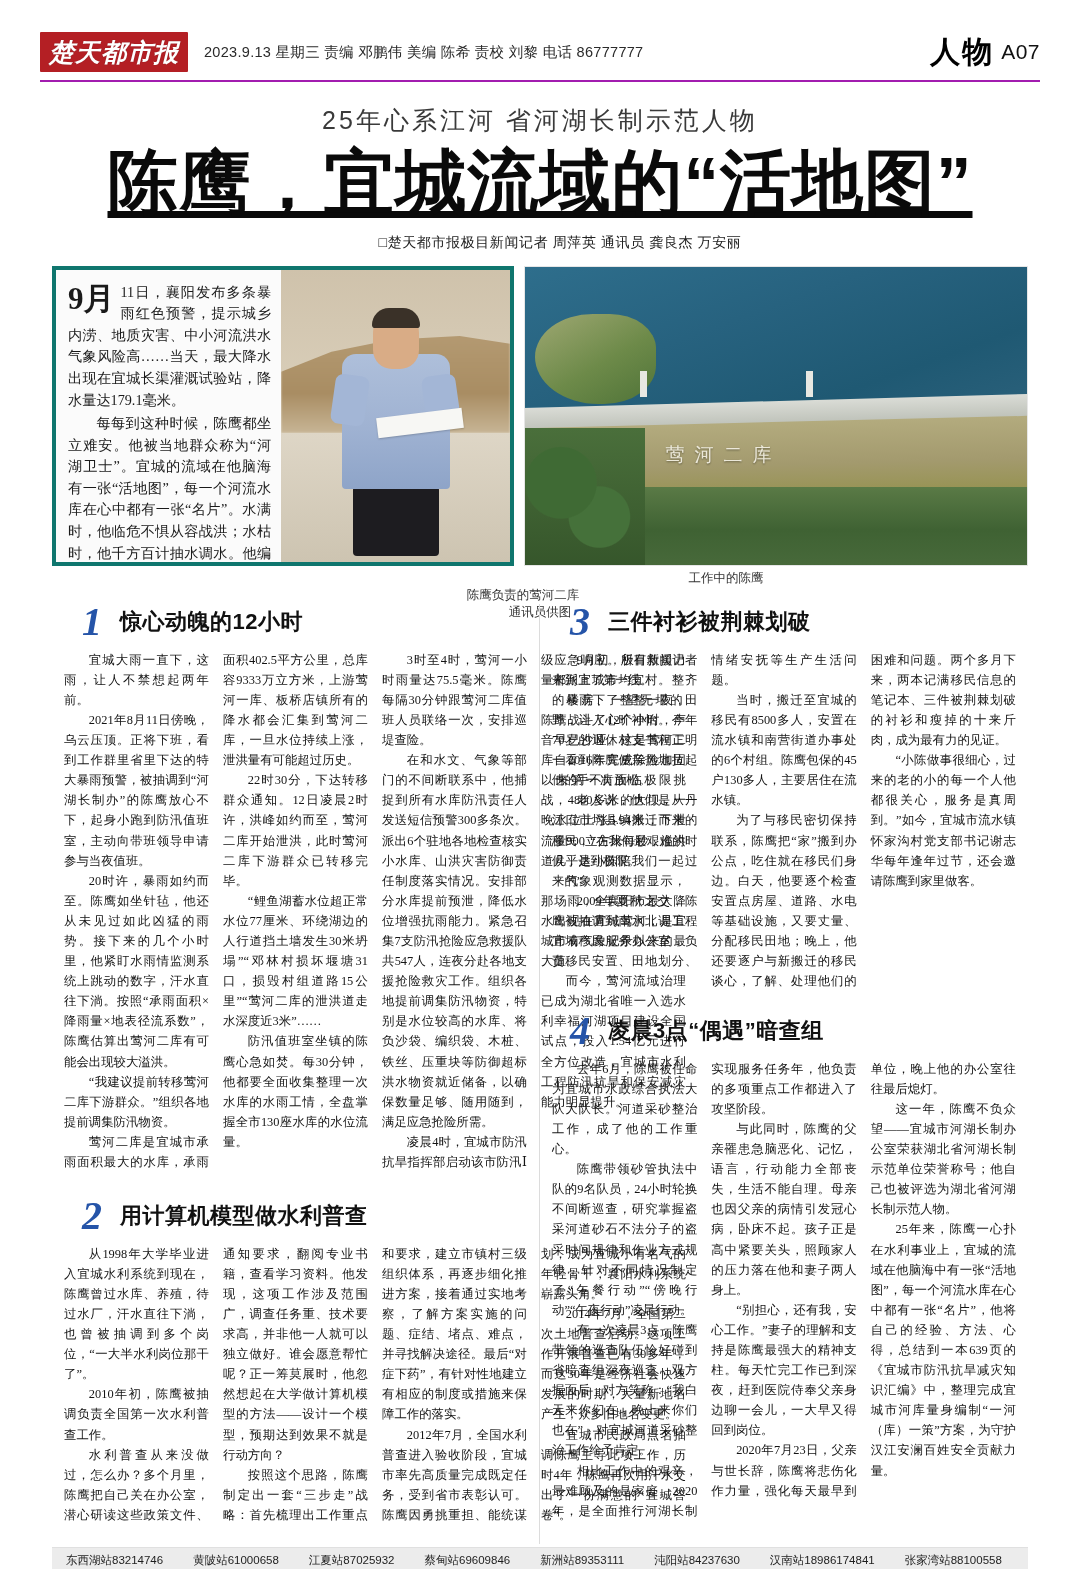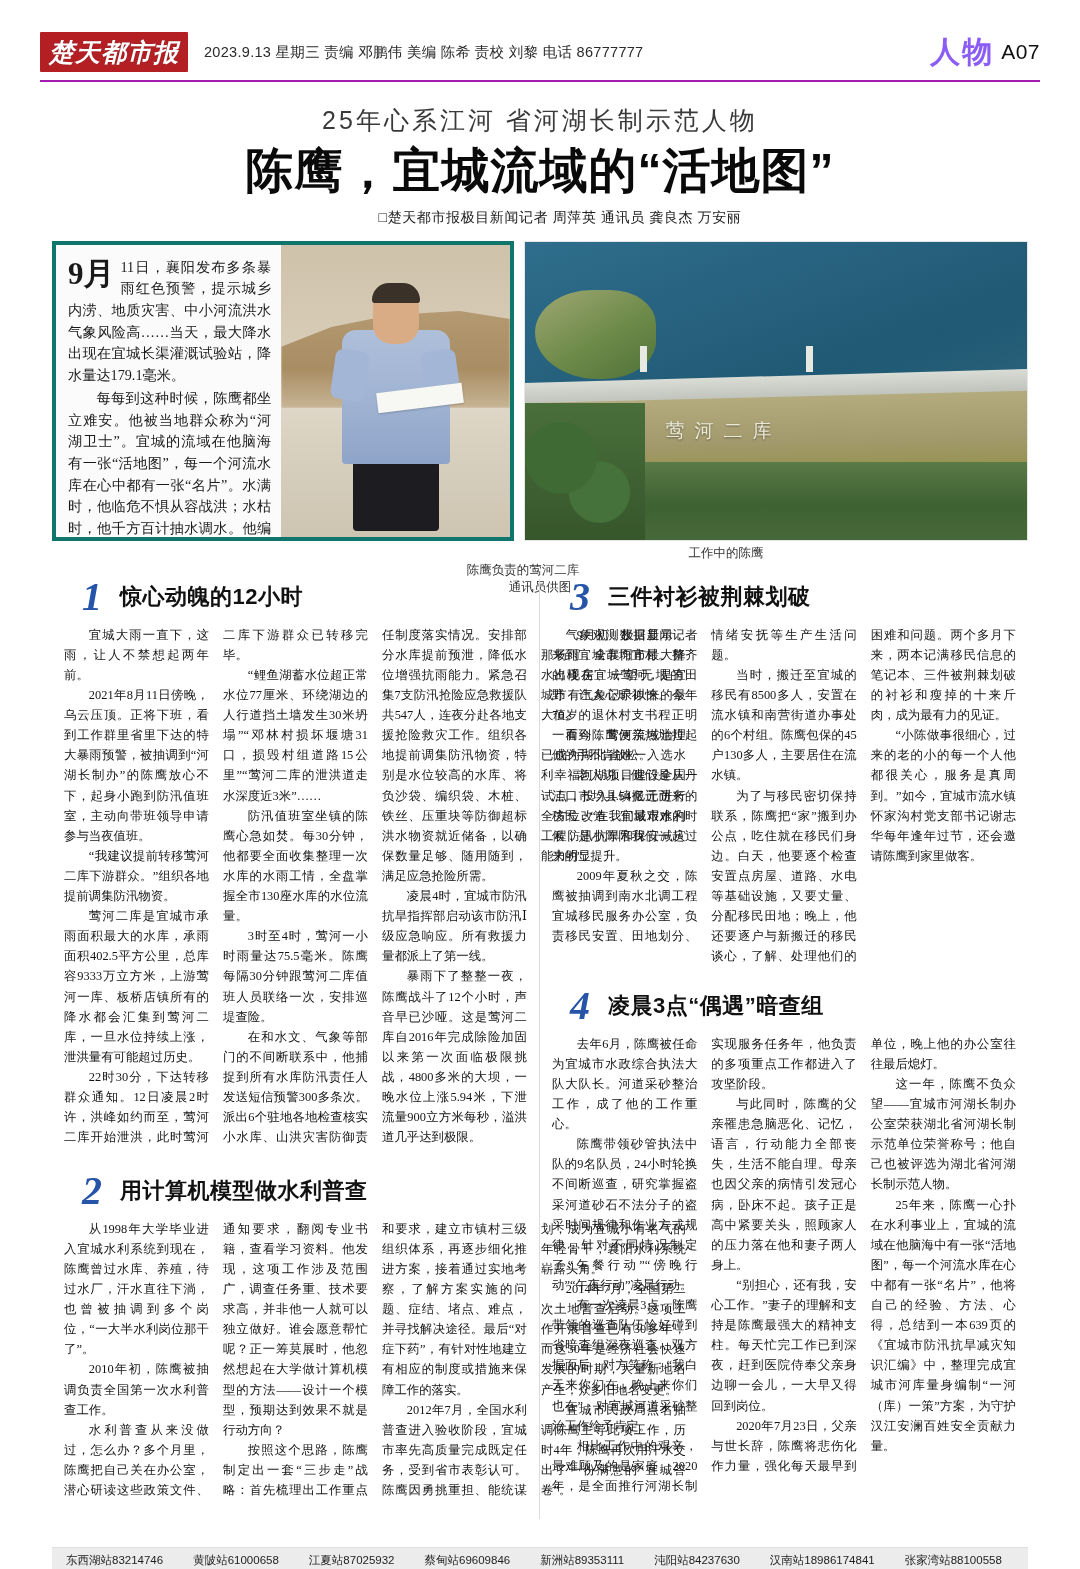--- a/index.html
+++ b/index.html
@@ -41,21 +41,21 @@
     font-size:14.5px;
     color:#2a2a2a;
     letter-spacing:.3px;
     white-space:nowrap;
   }
   .masthead-spacer { flex:1 1 auto; }
   .section-name {
     font-family:"Liberation Sans","DejaVu Sans",sans-serif;
     font-weight:bold;
     font-size:30px;
-    color:#8b5cf6;
+    color:#000000;
     letter-spacing:2px;
   }
   .section-page {
     font-family:"Liberation Sans","DejaVu Sans",sans-serif;
     font-size:21px;
     color:#111;
     margin-left:7px;
     letter-spacing:.5px;
   }
 
@@ -64,25 +64,26 @@
   .kicker {
     font-family:"Liberation Sans","DejaVu Sans",sans-serif;
     font-size:25px;
     color:#3a3a3a;
     letter-spacing:3px;
     font-weight:500;
   }
   .headline {
     font-family:"Liberation Sans","DejaVu Sans",sans-serif;
     font-weight:bold;
-    font-size:48px;
+    font-size:71px;
     line-height:1.08;
     margin-top:8px;
     letter-spacing:1px;
     color:#0a0a0a;
+    text-decoration:underline;
   }
   .byline {
     font-family:"Liberation Sans","DejaVu Sans",sans-serif;
     font-size:14px;
     color:#222;
     margin-top:12px;
     letter-spacing:.6px;
     padding-left:40px;
   }
 
@@ -366,20 +367,21 @@
 
     <div class="half left">
 
       <div class="sec-head">
         <div class="sec-num">1</div>
         <div class="sec-title">惊心动魄的12小时</div>
       </div>
       <div class="cols3 h1" id="sec1">
           <p>宜城大雨一直下，这雨，让人不禁想起两年前。</p>
           <p>2021年8月11日傍晚，乌云压顶。正将下班，看到工作群里省里下达的特大暴雨预警，被抽调到“河湖长制办”的陈鹰放心不下，起身小跑到防汛值班室，主动向带班领导申请参与当夜值班。</p>
+          <p>20时许，暴雨如约而至。陈鹰如坐针毡，他还从未见过如此凶猛的雨势。接下来的几个小时里，他紧盯水雨情监测系统上跳动的数字，汗水直往下淌。按照“承雨面积×降雨量×地表径流系数”，陈鹰估算出莺河二库有可能会出现较大溢洪。</p>
           <p>“我建议提前转移莺河二库下游群众。”组织各地提前调集防汛物资。</p>
           <p>莺河二库是宜城市承雨面积最大的水库，承雨面积402.5平方公里，总库容9333万立方米，上游莺河一库、板桥店镇所有的降水都会汇集到莺河二库，一旦水位持续上涨，泄洪量有可能超过历史。</p>
           <p>22时30分，下达转移群众通知。12日凌晨2时许，洪峰如约而至，莺河二库开始泄洪，此时莺河二库下游群众已转移完毕。</p>
           <p>“鲤鱼湖蓄水位超正常水位77厘米、环绕湖边的人行道挡土墙发生30米坍塌”“邓林村损坏堰塘31口，损毁村组道路15公里”“莺河二库的泄洪道走水深度近3米”……</p>
           <p>防汛值班室坐镇的陈鹰心急如焚。每30分钟，他都要全面收集整理一次水库的水雨工情，全盘掌握全市130座水库的水位流量。</p>
           <p>3时至4时，莺河一小时雨量达75.5毫米。陈鹰每隔30分钟跟莺河二库值班人员联络一次，安排巡堤查险。</p>
           <p>在和水文、气象等部门的不间断联系中，他捕捉到所有水库防汛责任人发送短信预警300多条次。派出6个驻地各地检查核实小水库、山洪灾害防御责任制度落实情况。安排部分水库提前预泄，降低水位增强抗雨能力。紧急召集7支防汛抢险应急救援队共547人，连夜分赴各地支援抢险救灾工作。组织各地提前调集防汛物资，特别是水位较高的水库、将负沙袋、编织袋、木桩、铁丝、压重块等防御超标洪水物资就近储备，以确保数量足够、随用随到，满足应急抢险所需。</p>
           <p>凌晨4时，宜城市防汛抗旱指挥部启动该市防汛Ⅰ级应急响应。所有救援力量都派上了第一线。</p>
           <p>暴雨下了整整一夜，陈鹰战斗了12个小时，声音早已沙哑。这是莺河二库自2016年完成除险加固以来第一次面临极限挑战，4800多米的大坝，一晚水位上涨5.94米，下泄流量900立方米每秒，溢洪道几乎达到极限。</p>
           <p>气象观测数据显示，那场雨，全襄阳市最大降水出现在宜城莺河，是宜城市有气象记录以来的最大值。</p>

